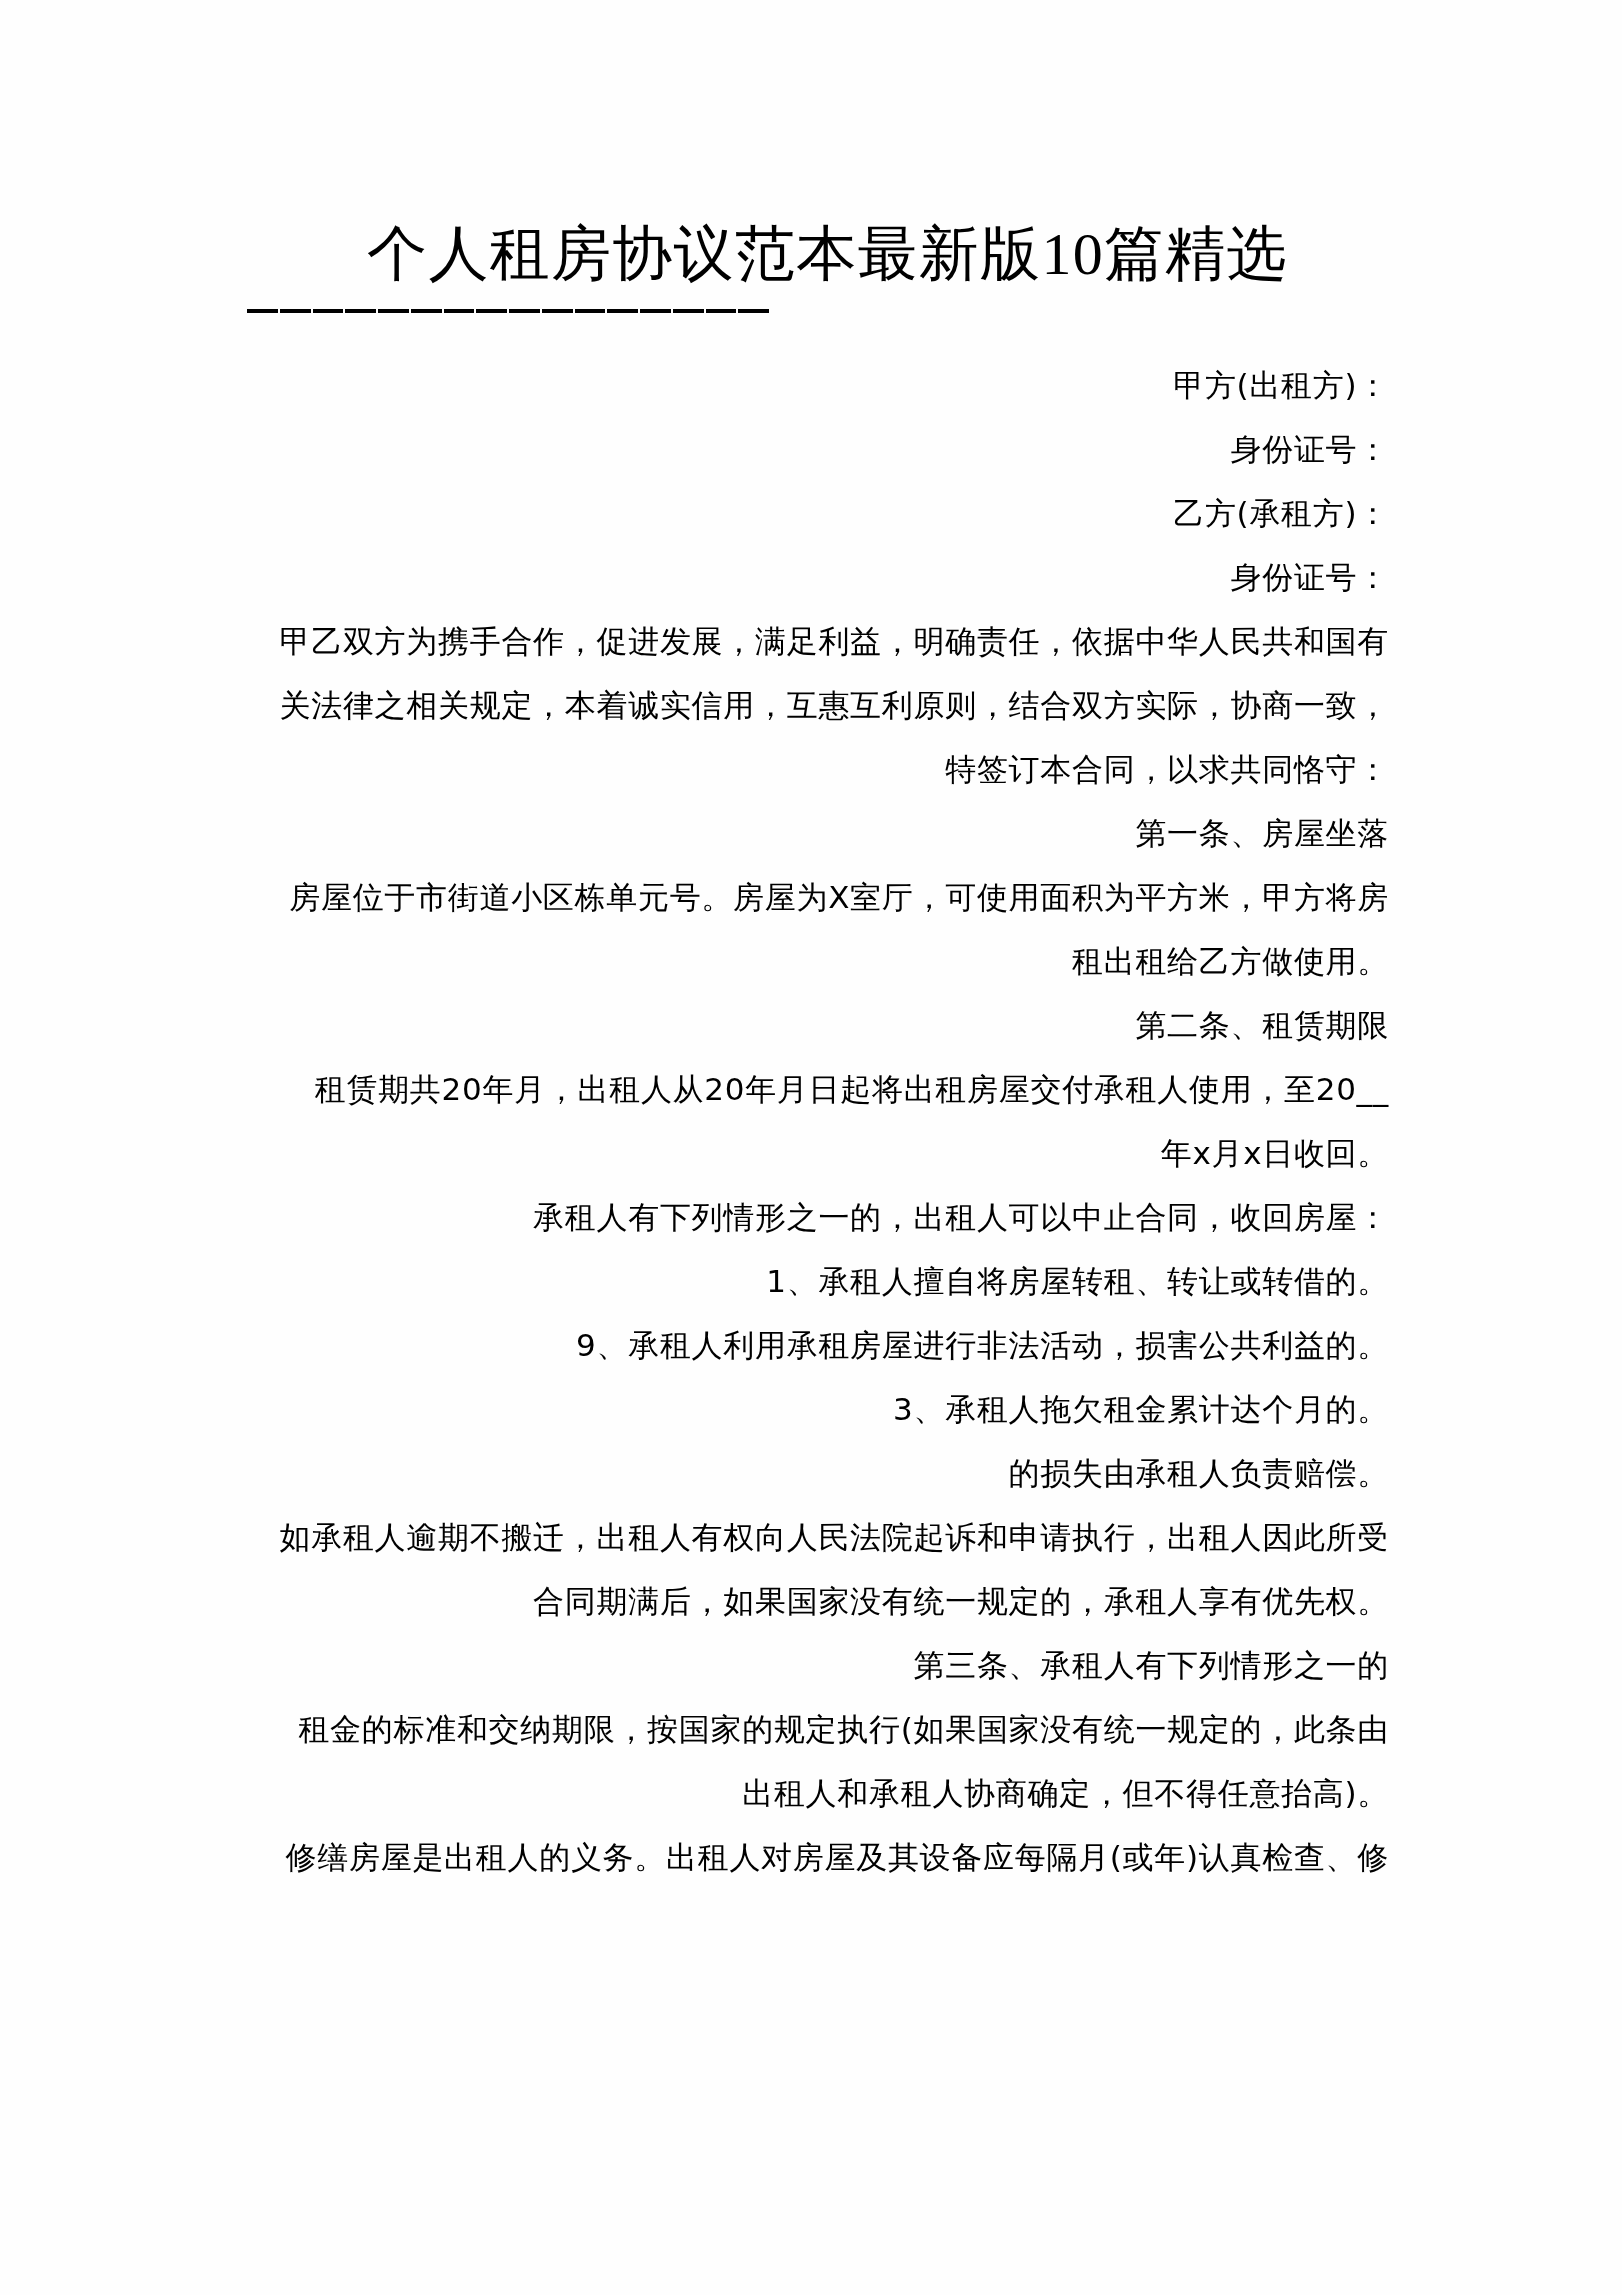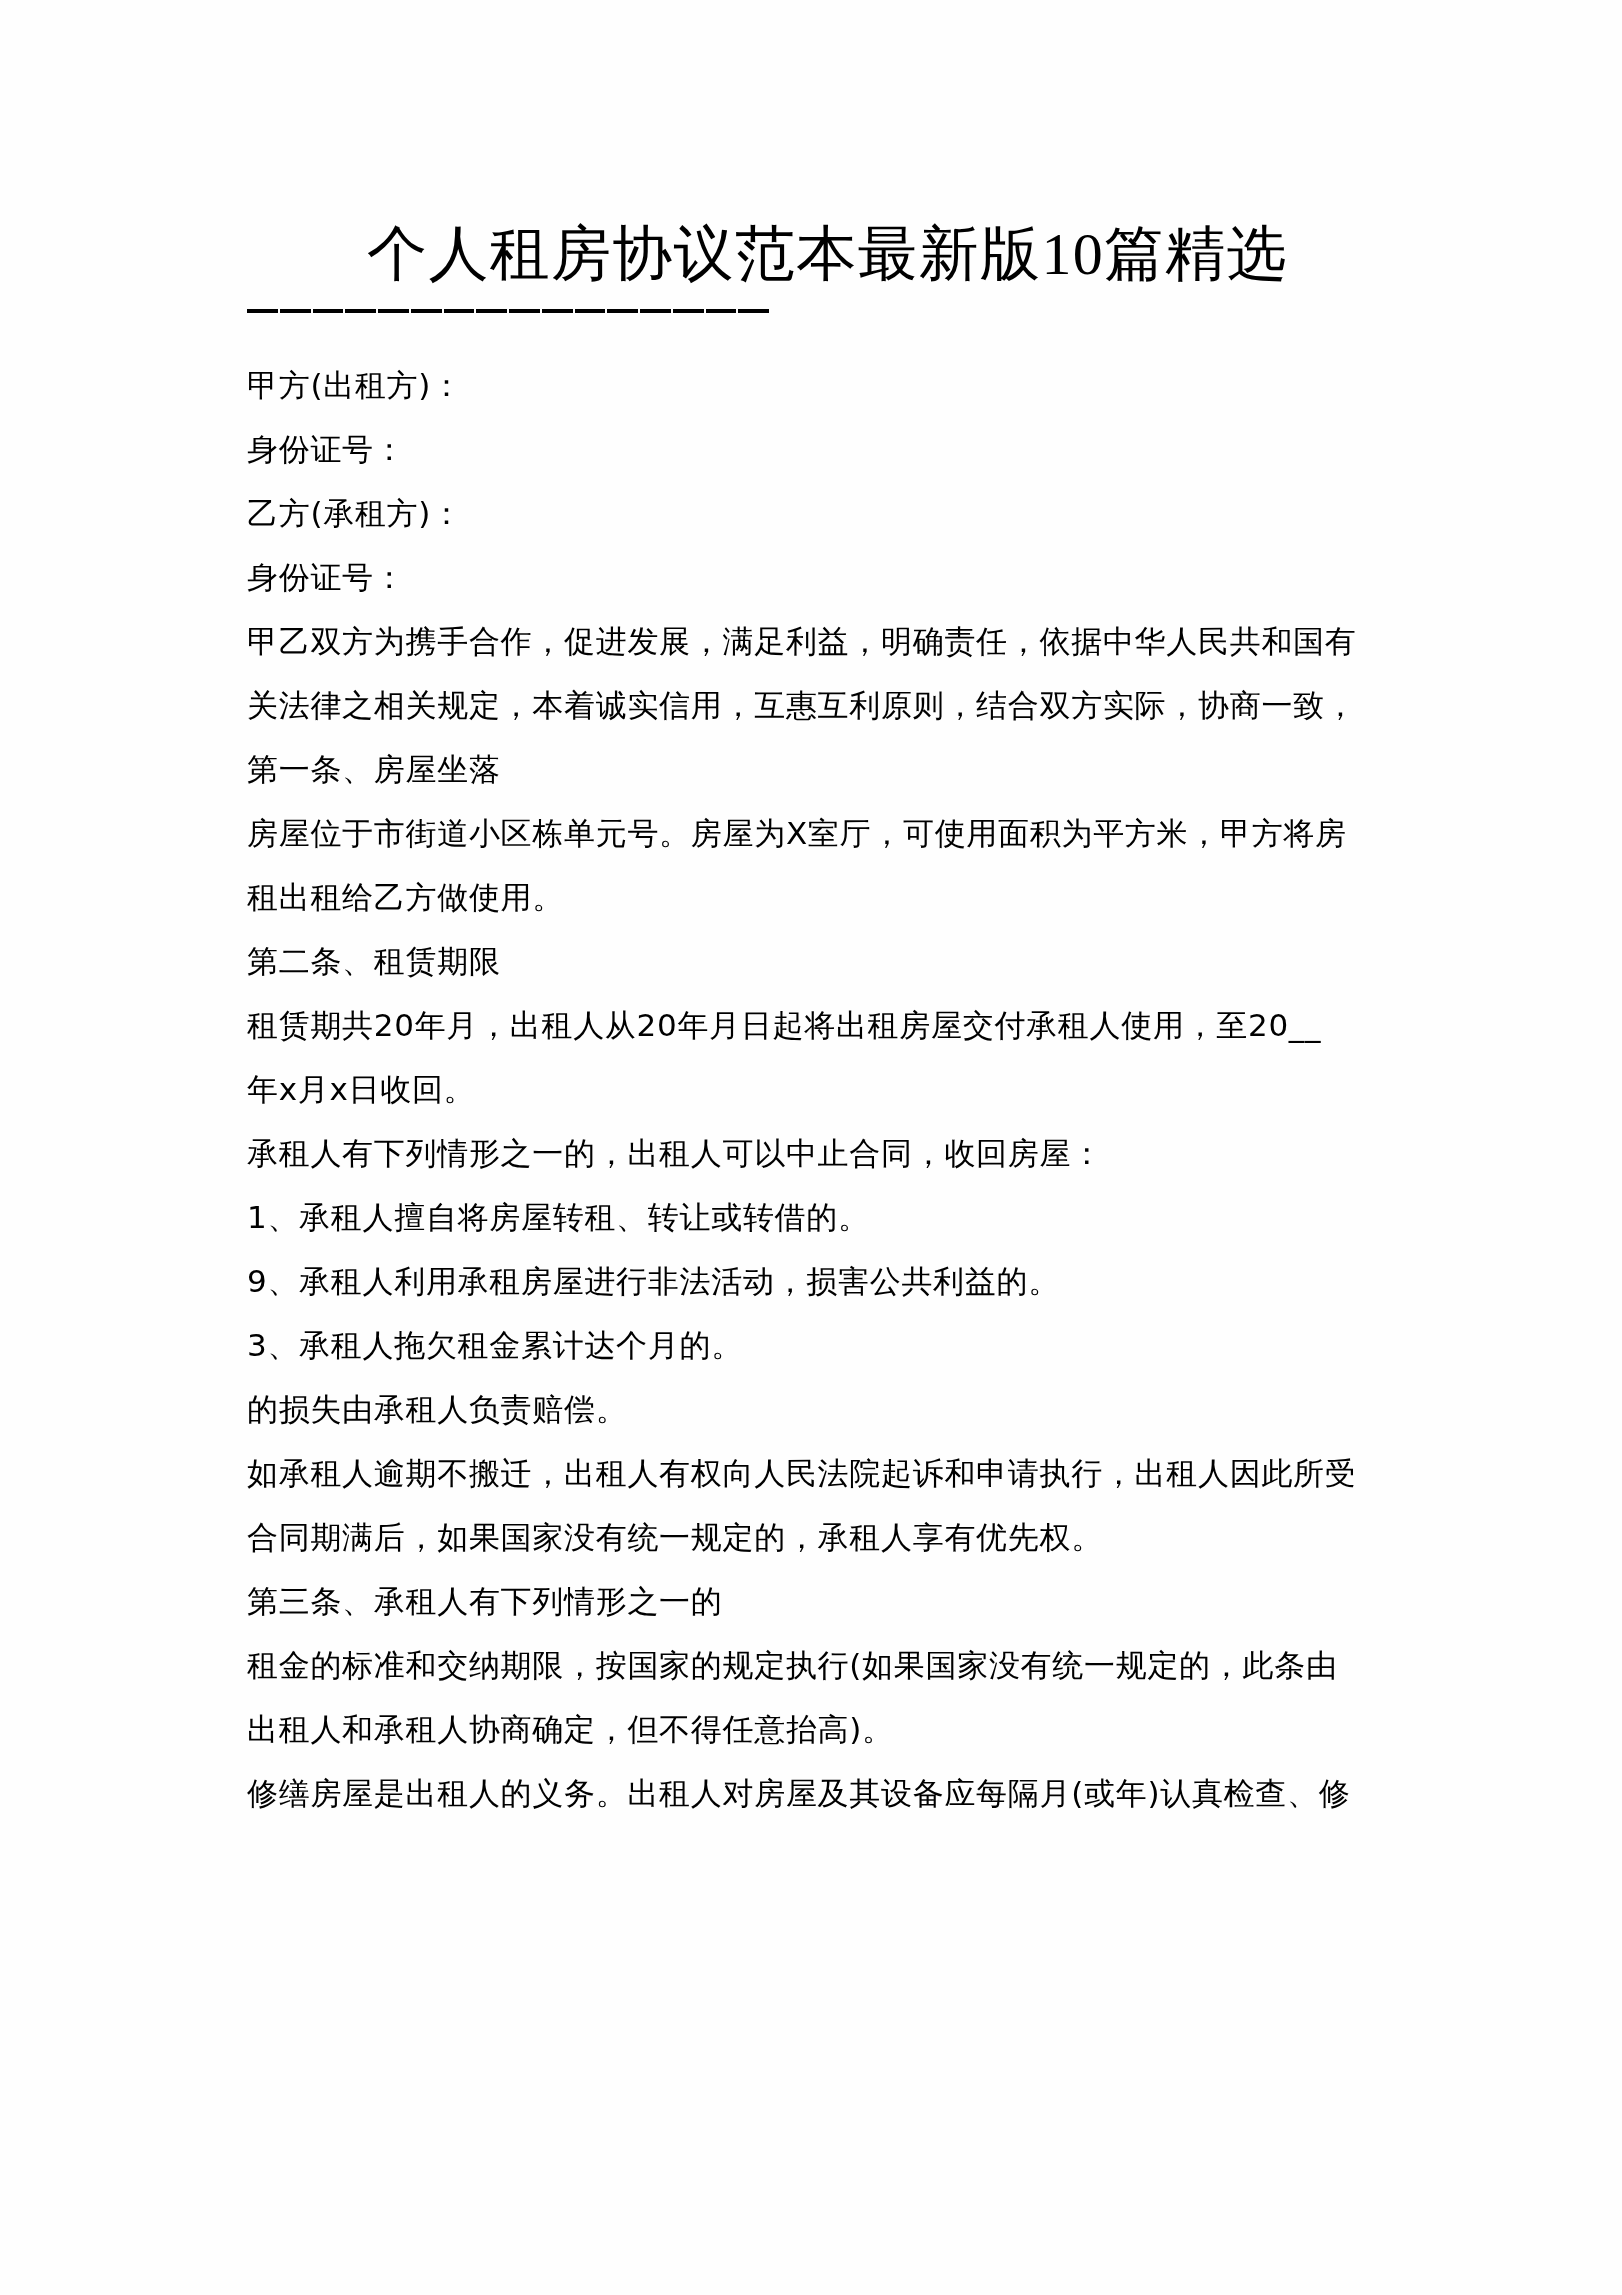--- a/index.html
+++ b/index.html
@@ -48,20 +48,21 @@
     .separator span {
       flex: 1;
       height: 3.9px;
       background: #000;
     }
     .body-text {
       position: absolute;
       left: 247px;
       top: 353px;
       width: 1142px;
+      text-align: right;
     }
     .line {
       font-size: 31px;
       line-height: 64px;
       height: 64px;
       white-space: nowrap;
       letter-spacing: 0.7px;
       font-family: "DejaVu Sans", "Liberation Sans", sans-serif;
     }
   </style>
@@ -90,20 +91,21 @@
     <span></span>
   </div>
 
   <div class="body-text">
     <div class="line">甲方(出租方)：</div>
     <div class="line">身份证号：</div>
     <div class="line">乙方(承租方)：</div>
     <div class="line">身份证号：</div>
     <div class="line">甲乙双方为携手合作，促进发展，满足利益，明确责任，依据中华人民共和国有</div>
     <div class="line">关法律之相关规定，本着诚实信用，互惠互利原则，结合双方实际，协商一致，</div>
+    <div class="line">特签订本合同，以求共同恪守：</div>
     <div class="line">第一条、房屋坐落</div>
     <div class="line">房屋位于市街道小区栋单元号。房屋为X室厅，可使用面积为平方米，甲方将房</div>
     <div class="line">租出租给乙方做使用。</div>
     <div class="line">第二条、租赁期限</div>
     <div class="line">租赁期共20年月，出租人从20年月日起将出租房屋交付承租人使用，至20__</div>
     <div class="line">年x月x日收回。</div>
     <div class="line">承租人有下列情形之一的，出租人可以中止合同，收回房屋：</div>
     <div class="line">1、承租人擅自将房屋转租、转让或转借的。</div>
     <div class="line">9、承租人利用承租房屋进行非法活动，损害公共利益的。</div>
     <div class="line">3、承租人拖欠租金累计达个月的。</div>

